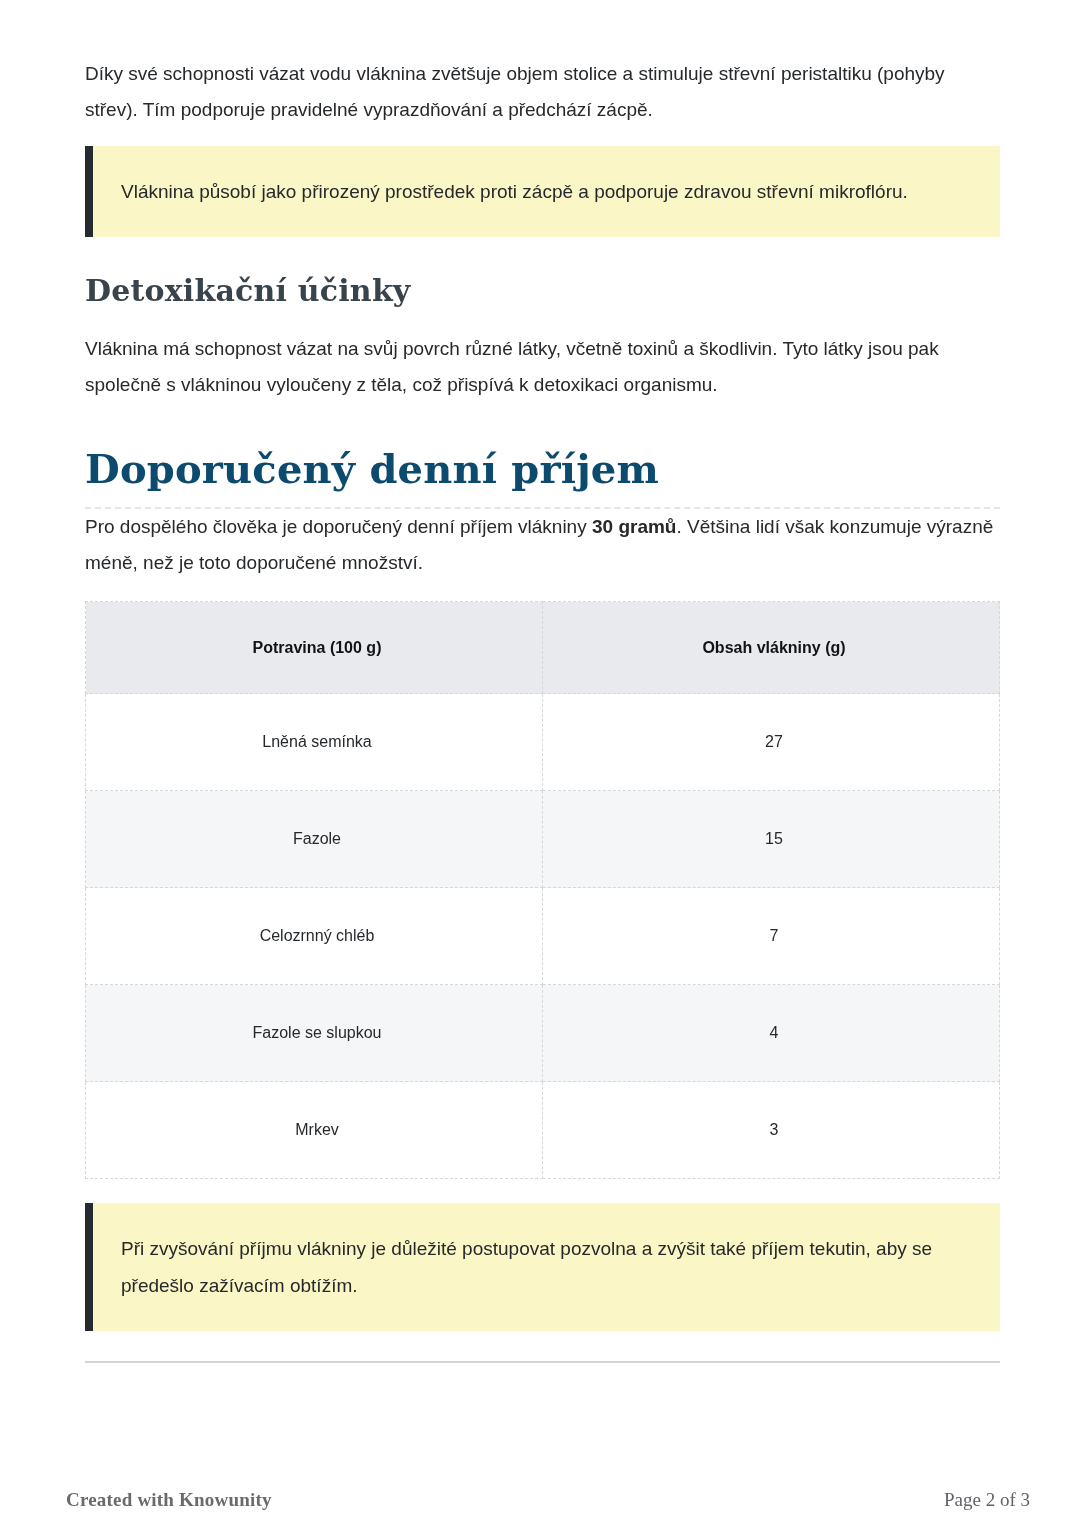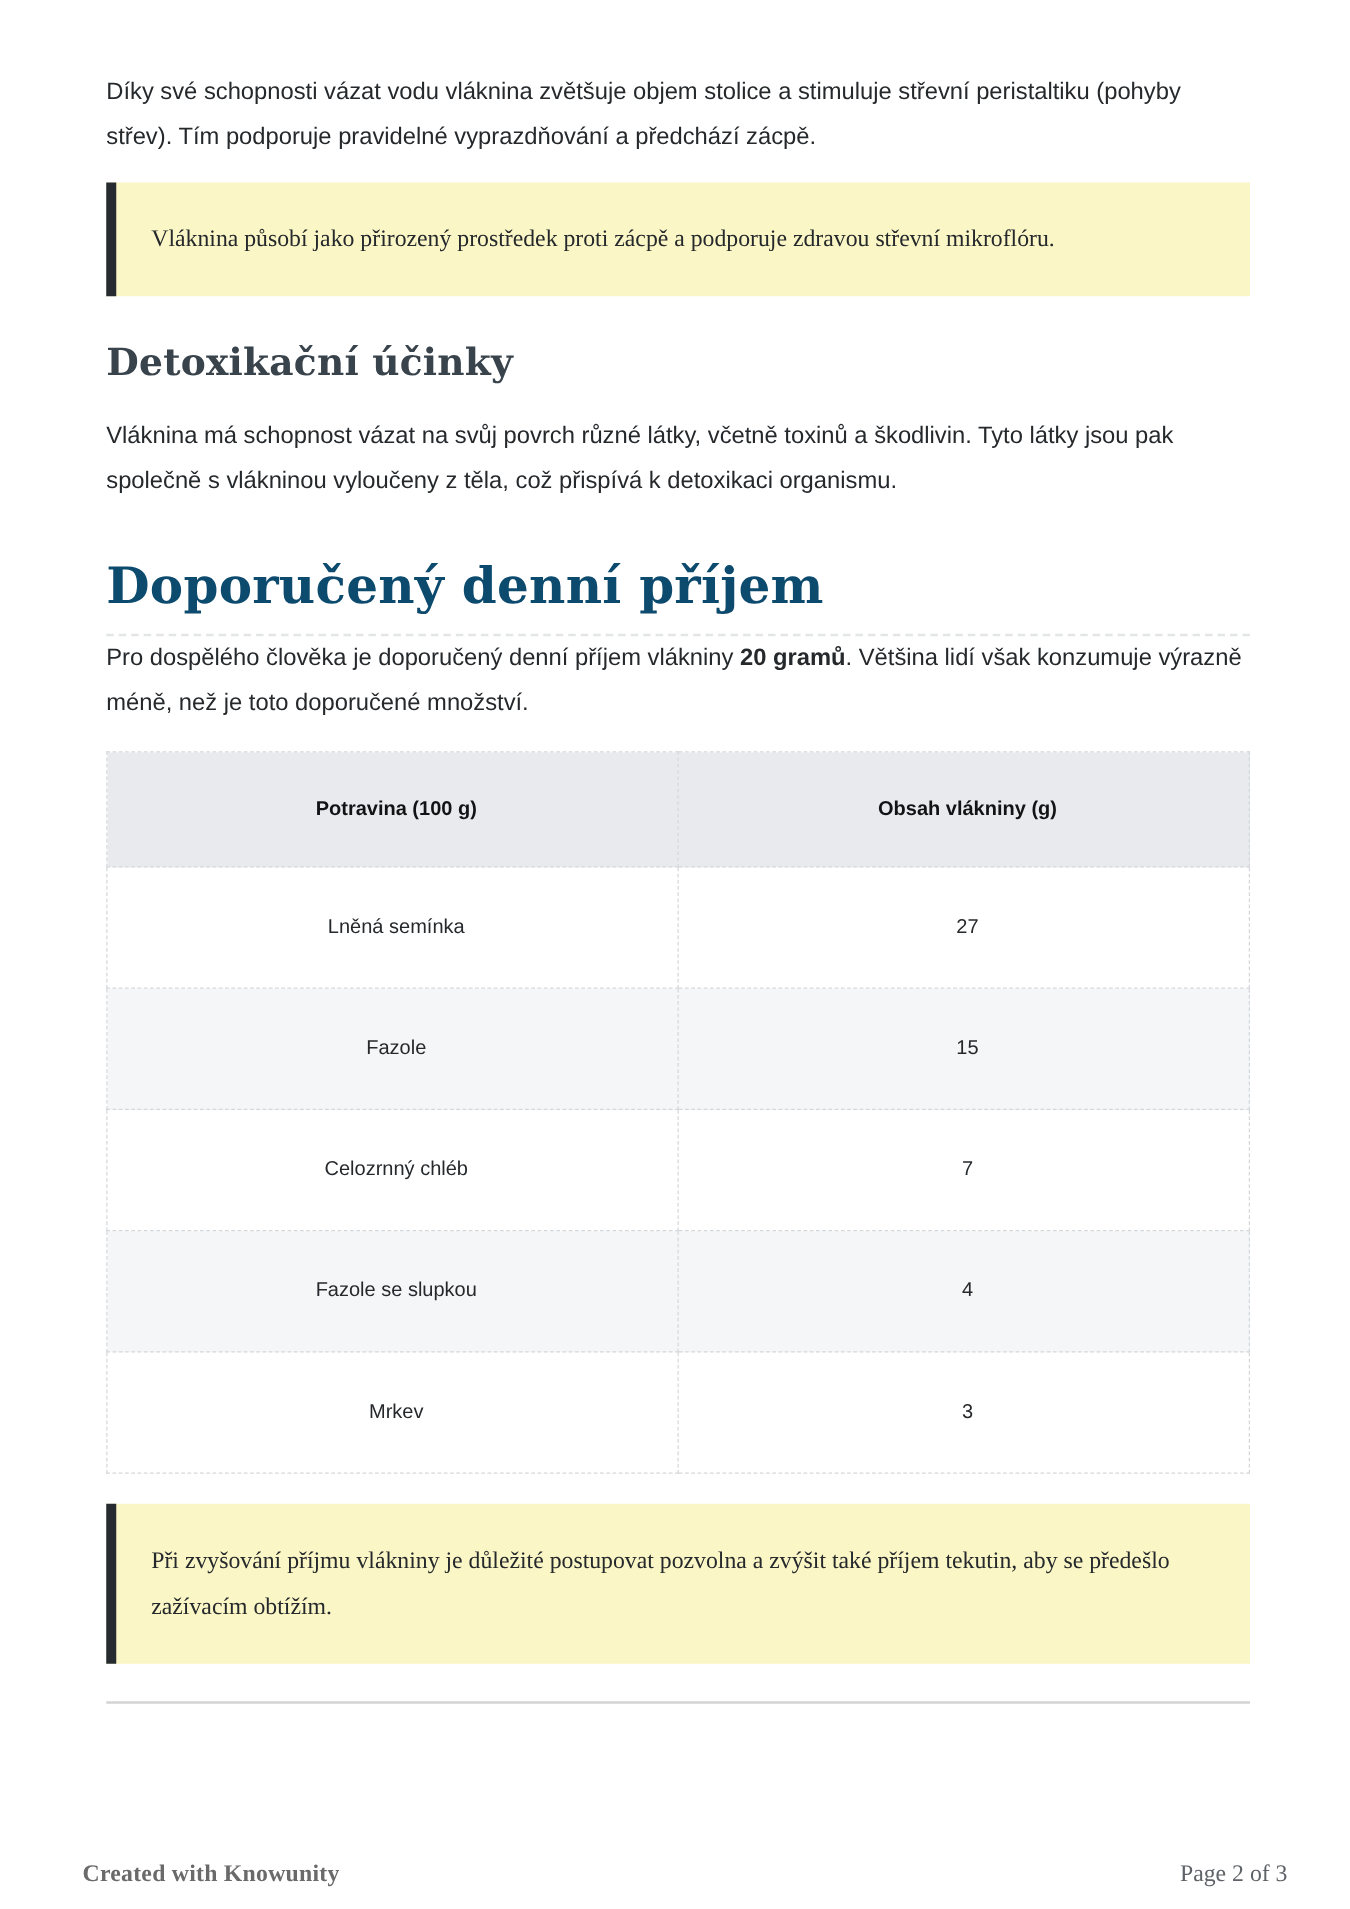--- a/index.html
+++ b/index.html
@@ -21,21 +21,20 @@
     line-height: 36px;
     margin: 0 0 18px 0;
     color: #26292c;
   }
 
   .callout {
     background: #faf6c6;
     border-left: 8px solid #262b2f;
     padding: 27px 30px 27px 28px;
     margin: 18px 0 0 0;
-    font-family: Liberation Serif, serif;
   }
   .callout p {
     margin: 0;
     font-size: 19px;
     line-height: 37px;
     color: #26292c;
   }
 
   h2.section-heading {
     font-family: "DejaVu Serif", serif;
@@ -125,21 +124,21 @@
     <div class="callout">
       <p>Vláknina působí jako přirozený prostředek proti zácpě a podporuje zdravou střevní mikroflóru.</p>
     </div>
 
     <h2 class="section-heading">Detoxikační účinky</h2>
 
     <p class="body-text">Vláknina má schopnost vázat na svůj povrch různé látky, včetně toxinů a škodlivin. Tyto látky jsou pak společně s vlákninou vyloučeny z těla, což přispívá k detoxikaci organismu.</p>
 
     <h1 class="main-heading">Doporučený denní příjem</h1>
 
-    <p class="body-text after-main"><span>Pro dospělého člověka je doporučený denní příjem vlákniny </span><strong>20 gramů</strong><span>. Většina lidí však konzumuje výrazně méně, než je toto doporučené množství.</span></p>
+    <p class="body-text after-main"><span>Pro dospělého člověka je doporučený denní příjem vlákniny </span><strong>30 gramů</strong><span>. Většina lidí však konzumuje výrazně méně, než je toto doporučené množství.</span></p>
 
     <table class="fiber-table">
       <thead>
         <tr>
           <th>Potravina (100 g)</th>
           <th>Obsah vlákniny (g)</th>
         </tr>
       </thead>
       <tbody>
         <tr>

